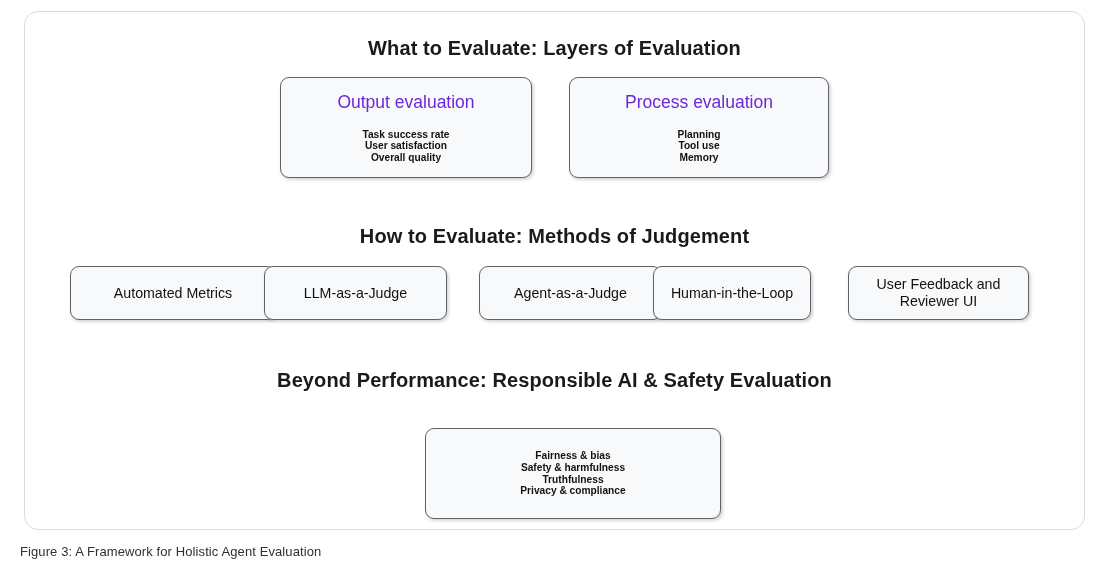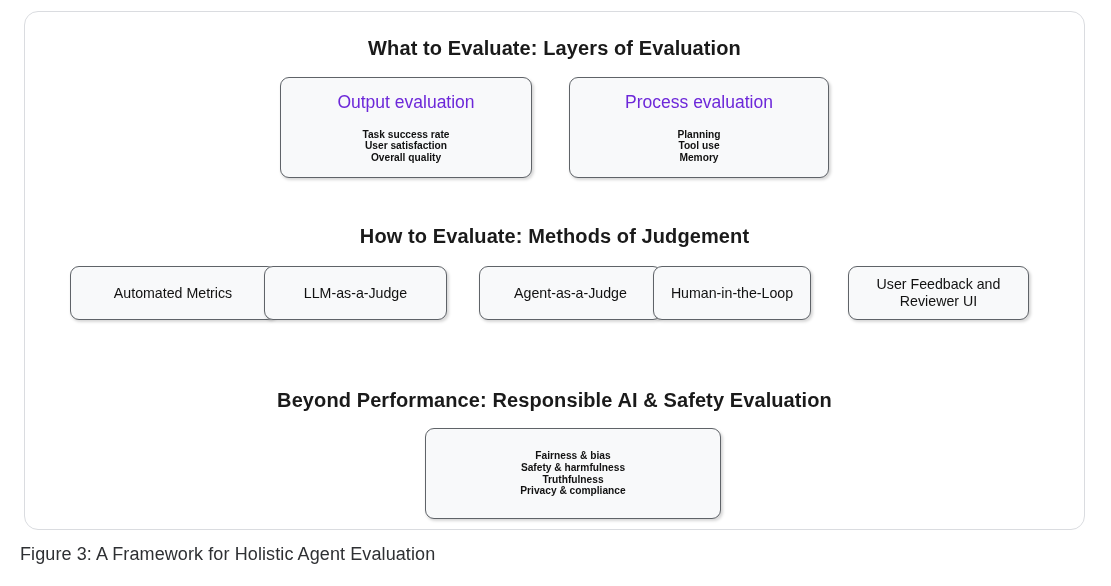--- a/index.html
+++ b/index.html
@@ -40,21 +40,21 @@
     left: 0;
     width: 100%;
     text-align: center;
     font-size: 20px;
     font-weight: bold;
     color: #1a1a1a;
     letter-spacing: 0.1px;
   }
   #heading-layers   { top: 25px; }
   #heading-methods  { top: 213px; }
-  #heading-beyond   { top: 377px; }
+  #heading-beyond   { top: 357px; }
 
   
   .node-box {
     position: absolute;
     box-sizing: border-box;
     background: #f8f9fa;
     border: 1.3px solid #5f6368;
     border-radius: 9px;
     box-shadow: 1.5px 2px 3px rgba(0,0,0,0.16);
     display: flex;
@@ -107,21 +107,21 @@
     width: 296px;
     height: 91px;
   }
   #box-safety-evaluation .node-sublist { margin-top: 0; }
 
   
   .figure-caption {
     position: absolute;
     left: 20px;
     top: 544px;
-    font-size: 18px;
+    font-size: 13px;
     color: #2e3033;
     font-weight: normal;
     letter-spacing: 0.1px;
     white-space: nowrap;
   }
 </style>
 </head>
 <body>
 
 <div class="figure-wrap">

